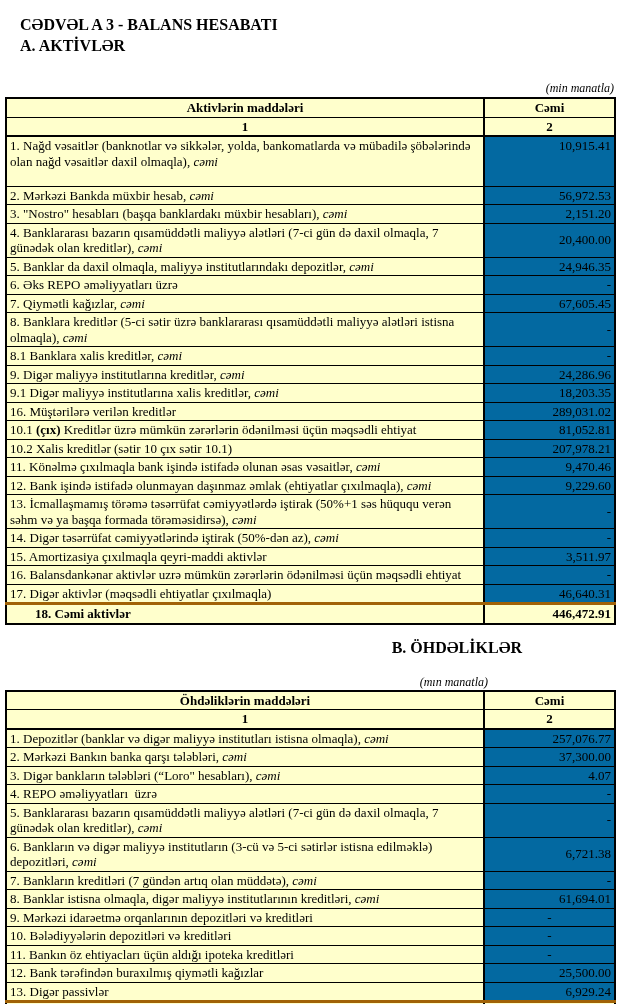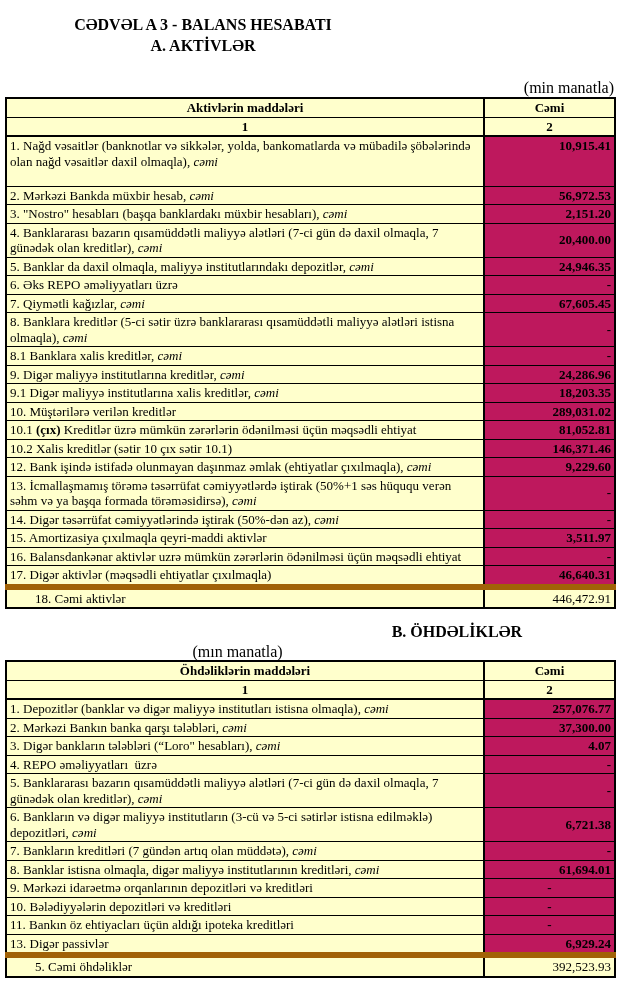--- a/index.html
+++ b/index.html
@@ -4,32 +4,32 @@
 <style>
   html, body { margin:0; padding:0; }
   body {
     width:620px; height:1004px; overflow:hidden;
     background:#ffffff; color:#000;
     font-family:"Liberation Serif", serif;
   }
   .doc { position:relative; width:620px; }
 
   .title-block-a {
-    width:406px; margin-top:14px; text-align:center;
-    font-weight:bold; font-size:16px; line-height:21px;
+    width:406px; margin-top:14px; 
+    font-weight:bold; font-size:16px; line-height:21px;padding-left:20px;
   }
   .title-block-b {
     width:522px; margin-top:13px; text-align:right;
     font-weight:bold; font-size:16px; line-height:20px;
   }
   .note {
-    font-size:16px; line-height:14px;
+    font-style:italic; font-size:12px; line-height:14px;
   }
   .note-a { width:609px; margin-left:5px; text-align:right; margin-top:25px; margin-bottom:2px; }
-  .note-b { width:475px; text-align:center; margin-top:3px; margin-bottom:1px; }
+  .note-b { width:475px; text-align:right; margin-top:17px; margin-bottom:1px;padding-left:13px; }
 
   table.fin-table {
     border-collapse:collapse; table-layout:fixed;
     width:609px; margin-left:5px;
     border:2px solid #000;
   }
   col.c1 { width:478px; }
   col.c2 { width:131px; }
 
   .fin-table th, .fin-table td {
@@ -41,24 +41,24 @@
     background:#FFFFCC; font-weight:bold; text-align:center;
   }
   .fin-table thead tr.numrow th { border-bottom:2px solid #000; }
   .fin-table th.vcol, .fin-table td.value-cell { border-left:2px solid #000; }
 
   .fin-table td.label-cell {
     background:#FFFFCC; text-align:left; vertical-align:top;
     white-space:pre-wrap;
   }
   .fin-table td.value-cell {
-    background:#be185d; text-align:right; vertical-align:middle;font-weight:bold;
+    background:#0369a1; text-align:right; vertical-align:middle;
   }
   .fin-table tr.total-row td {
-    background:#FFFFCC; font-weight:normal; border-top:6px solid #a16207;padding-left:28px;
+    background:#FFFFCC; font-weight:bold; border-top:3px solid #a16207;padding-left:28px;
   }
   .it { font-style:italic; }
   .bd { font-weight:bold; }
 </style>
 </head>
 <body>
 
 <div class="doc">
 
   <div class="title-block-a">
@@ -122,30 +122,34 @@
         </tr>
         <tr>
           <td class="label-cell"><span>9. Digər maliyyə institutlarına kreditlər, </span><span class="it">cəmi</span></td>
           <td class="value-cell">24,286.96</td>
         </tr>
         <tr>
           <td class="label-cell"><span>9.1 Digər maliyyə institutlarına xalis kreditlər, </span><span class="it">cəmi</span></td>
           <td class="value-cell">18,203.35</td>
         </tr>
         <tr>
-          <td class="label-cell"><span>10. Müştərilərə verilən kreditlər</span></td>
+          <td class="label-cell"><span>16. Müştərilərə verilən kreditlər</span></td>
           <td class="value-cell">289,031.02</td>
         </tr>
         <tr>
           <td class="label-cell"><span>10.1 </span><span class="bd">(çıx)</span><span> Kreditlər üzrə mümkün zərərlərin ödənilməsi üçün məqsədli ehtiyat</span></td>
           <td class="value-cell">81,052.81</td>
         </tr>
         <tr>
           <td class="label-cell"><span>10.2 Xalis kreditlər (sətir 10 çıx sətir 10.1)</span></td>
-          <td class="value-cell">146,371.46</td>
+          <td class="value-cell">207,978.21</td>
+        </tr>
+        <tr>
+          <td class="label-cell"><span>11. Könəlmə çıxılmaqla bank işində istifadə olunan əsas vəsaitlər, </span><span class="it">cəmi</span></td>
+          <td class="value-cell">9,470.46</td>
         </tr>
         <tr>
           <td class="label-cell"><span>12. Bank işində istifadə olunmayan daşınmaz əmlak (ehtiyatlar çıxılmaqla), </span><span class="it">cəmi</span></td>
           <td class="value-cell">9,229.60</td>
         </tr>
         <tr>
           <td class="label-cell"><span>13. İcmallaşmamış törəmə təsərrüfat cəmiyyətlərdə iştirak (50%+1 səs hüququ verən səhm və ya başqa formada törəməsidirsə), </span><span class="it">cəmi</span></td>
           <td class="value-cell">-</td>
         </tr>
         <tr>
@@ -229,20 +233,24 @@
         </tr>
         <tr>
           <td class="label-cell"><span>10. Bələdiyyələrin depozitləri və kreditləri</span></td>
           <td class="value-cell" style="text-align: center;">-</td>
         </tr>
         <tr>
           <td class="label-cell"><span>11. Bankın öz ehtiyacları üçün aldığı ipoteka kreditləri</span></td>
           <td class="value-cell" style="text-align: center;">-</td>
         </tr>
         <tr>
+          <td class="label-cell"><span>12. Bank tərəfindən buraxılmış qiymətli kağızlar</span></td>
+          <td class="value-cell">25,500.00</td>
+        </tr>
+        <tr>
           <td class="label-cell"><span>13. Digər passivlər</span></td>
           <td class="value-cell">6,929.24</td>
         </tr>
         <tr class="total-row">
           <td class="label-cell"><span>5. Cəmi öhdəliklər</span></td>
           <td class="value-cell">392,523.93</td>
         </tr>
       </tbody>
   </table>
 

